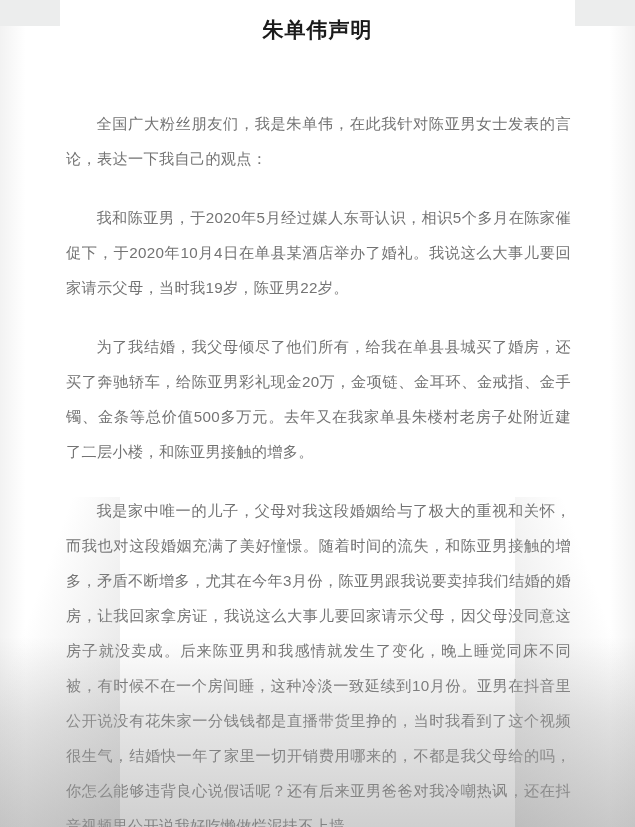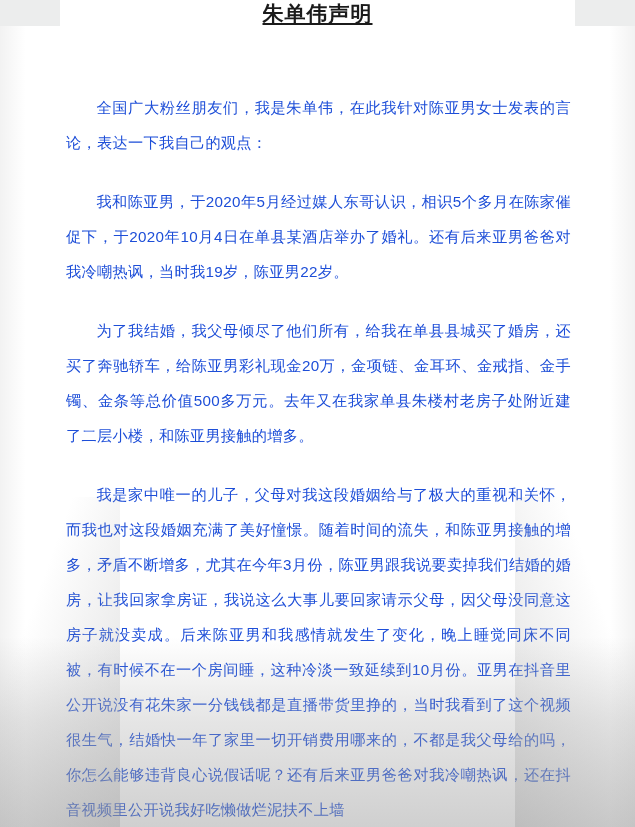--- a/index.html
+++ b/index.html
@@ -48,36 +48,36 @@
     background: linear-gradient(to left, #f2f2f2, #ffffff 85%);
   }
   .doc-title {
     position: relative;
     text-align: center;
     font-size: 21px;
     font-weight: bold;
     color: #1b1b1b;
     letter-spacing: 1px;
     margin: 0;
+    padding-top: 16px;
     z-index: 3;
-    text-decoration: underline;
   }
   .body-text {
     position: relative;
     z-index: 3;
     margin: 0;
     padding: 0 64px 0 66px;
     padding-top: 62px;
     box-sizing: border-box;
   }
   .para {
     margin: 0 0 24px 0;
     font-size: 15.2px;
     line-height: 35px;
-    color: #1d4ed8;
+    color: #737373;
     text-align: justify;
     text-indent: 2em;
     letter-spacing: 0.3px;
     word-break: break-all;
   }
   .para:last-child {
     margin-bottom: 0;
   }
   
   .shade {
@@ -117,21 +117,21 @@
 <div class="page">
   <div class="edge-left"></div>
   <div class="edge-right"></div>
   <div class="corner-mark left"></div>
   <div class="corner-mark right"></div>
 
   <h1 class="doc-title">朱单伟声明</h1>
 
   <div class="body-text">
     <p class="para">全国广大粉丝朋友们，我是朱单伟，在此我针对陈亚男女士发表的言论，表达一下我自己的观点：</p>
-    <p class="para">我和陈亚男，于2020年5月经过媒人东哥认识，相识5个多月在陈家催促下，于2020年10月4日在单县某酒店举办了婚礼。还有后来亚男爸爸对我冷嘲热讽，当时我19岁，陈亚男22岁。</p>
+    <p class="para">我和陈亚男，于2020年5月经过媒人东哥认识，相识5个多月在陈家催促下，于2020年10月4日在单县某酒店举办了婚礼。我说这么大事儿要回家请示父母，当时我19岁，陈亚男22岁。</p>
     <p class="para">为了我结婚，我父母倾尽了他们所有，给我在单县县城买了婚房，还买了奔驰轿车，给陈亚男彩礼现金20万，金项链、金耳环、金戒指、金手镯、金条等总价值500多万元。去年又在我家单县朱楼村老房子处附近建了二层小楼，和陈亚男接触的增多。</p>
     <p class="para">我是家中唯一的儿子，父母对我这段婚姻给与了极大的重视和关怀，而我也对这段婚姻充满了美好憧憬。随着时间的流失，和陈亚男接触的增多，矛盾不断增多，尤其在今年3月份，陈亚男跟我说要卖掉我们结婚的婚房，让我回家拿房证，我说这么大事儿要回家请示父母，因父母没同意这房子就没卖成。后来陈亚男和我感情就发生了变化，晚上睡觉同床不同被，有时候不在一个房间睡，这种冷淡一致延续到10月份。亚男在抖音里公开说没有花朱家一分钱钱都是直播带货里挣的，当时我看到了这个视频很生气，结婚快一年了家里一切开销费用哪来的，不都是我父母给的吗，你怎么能够违背良心说假话呢？还有后来亚男爸爸对我冷嘲热讽，还在抖音视频里公开说我好吃懒做烂泥扶不上墙</p>
   </div>
 
   <div class="shade-left"></div>
   <div class="shade-right"></div>
   <div class="shade"></div>
 </div>
 
 </body></html>

